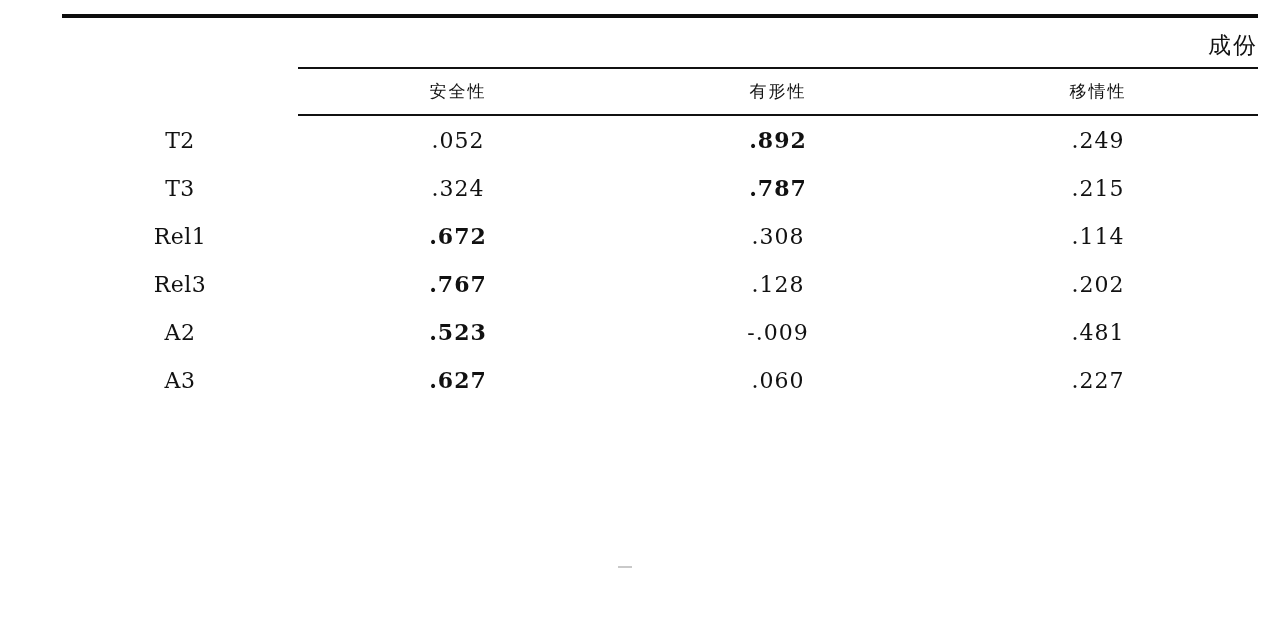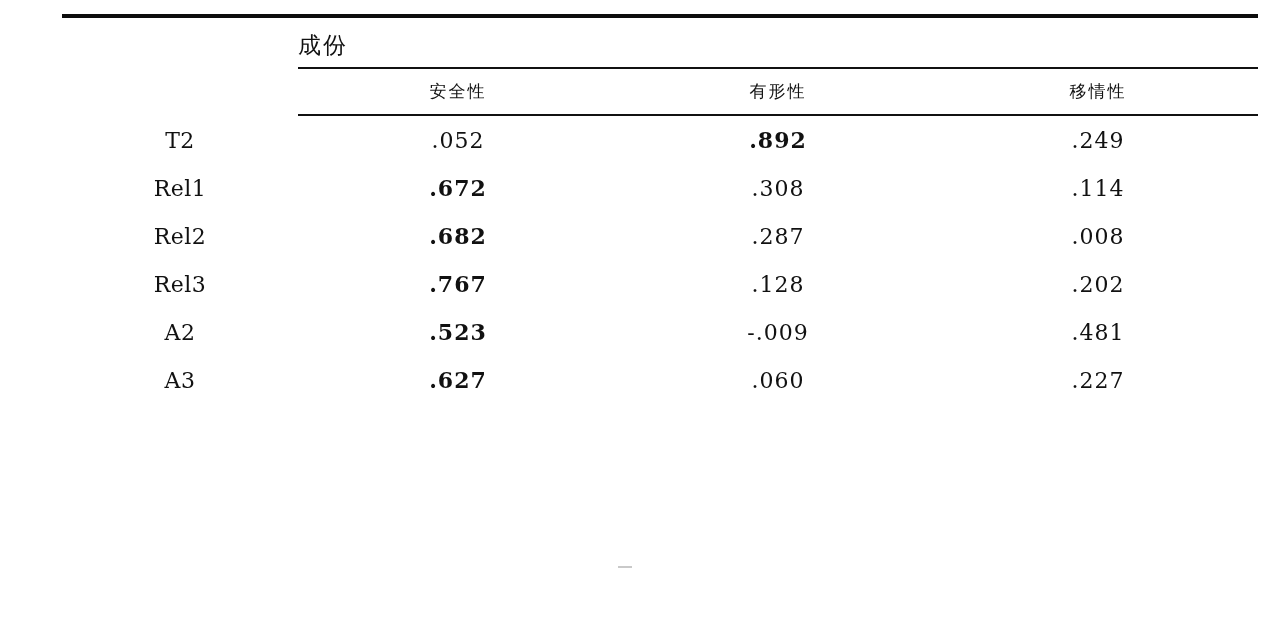--- a/index.html
+++ b/index.html
@@ -60,21 +60,21 @@
   table.factor td, table.factor th {
     padding: 0;
     font-weight: normal;
     vertical-align: middle;
   }
 
   .col-label { width: 236px; }
   .col-v { width: 320px; }
 
   .group-head {
-    text-align: left;
+    text-align: right;
     font-size: 23px;
     height: 42px;
     font-family: "DejaVu Sans", sans-serif;
     letter-spacing: 2px;
   }
 
   .spanline-row td {
     height: 3px;
     padding: 0;
   }
@@ -182,32 +182,32 @@
           </td>
       </tr>
 
       <tr>
         <td class="row-label">T2</td>
         <td class="cell-val">.052</td>
         <td class="cell-val bold">.892</td>
         <td class="cell-val">.249</td>
       </tr>
       <tr>
+        <td class="row-label">T3</td>
+        <td class="cell-val">.324</td>
+        <td class="cell-val bold">.787</td>
+        <td class="cell-val">.215</td>
+      </tr>
+      <tr>
         <td class="row-label">Rel1</td>
         <td class="cell-val bold">.672</td>
         <td class="cell-val">.308</td>
         <td class="cell-val">.114</td>
       </tr>
       <tr>
-        <td class="row-label">Rel2</td>
-        <td class="cell-val bold">.682</td>
-        <td class="cell-val">.287</td>
-        <td class="cell-val">.008</td>
-      </tr>
-      <tr>
         <td class="row-label">Rel3</td>
         <td class="cell-val bold">.767</td>
         <td class="cell-val">.128</td>
         <td class="cell-val">.202</td>
       </tr>
       <tr>
         <td class="row-label">A2</td>
         <td class="cell-val bold">.523</td>
         <td class="cell-val">-.009</td>
         <td class="cell-val">.481</td>

